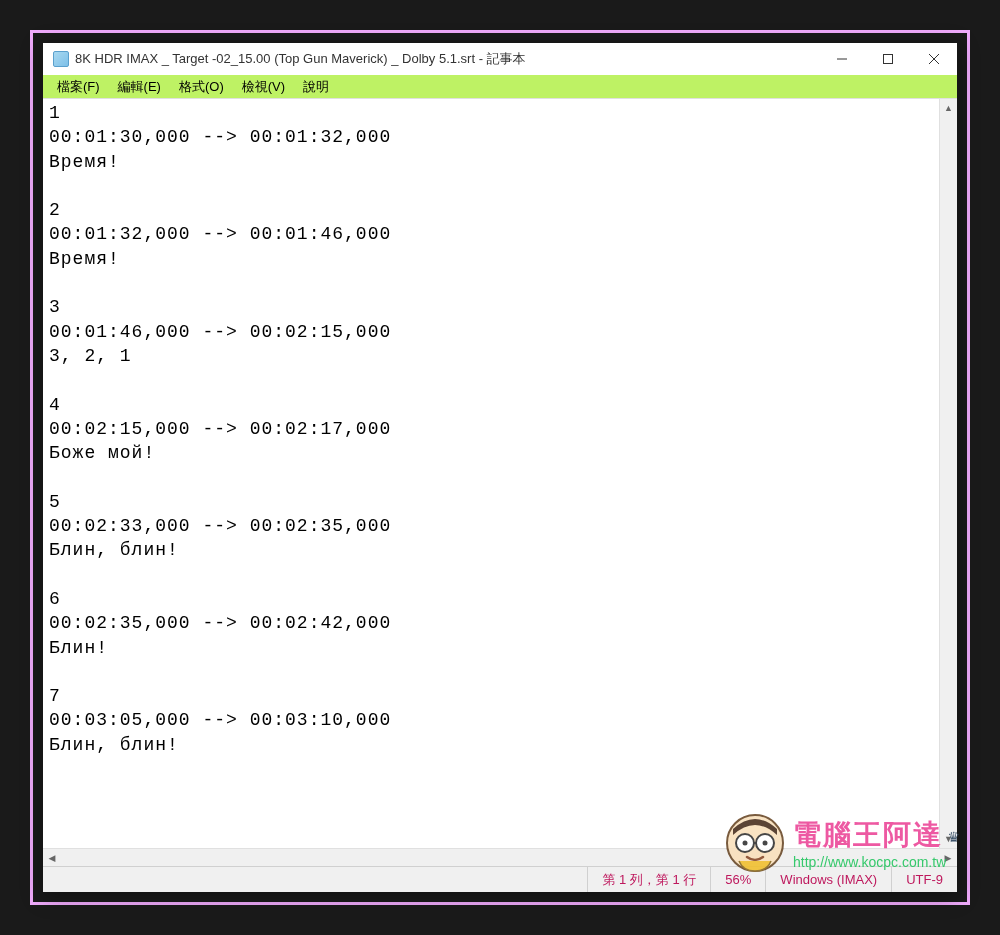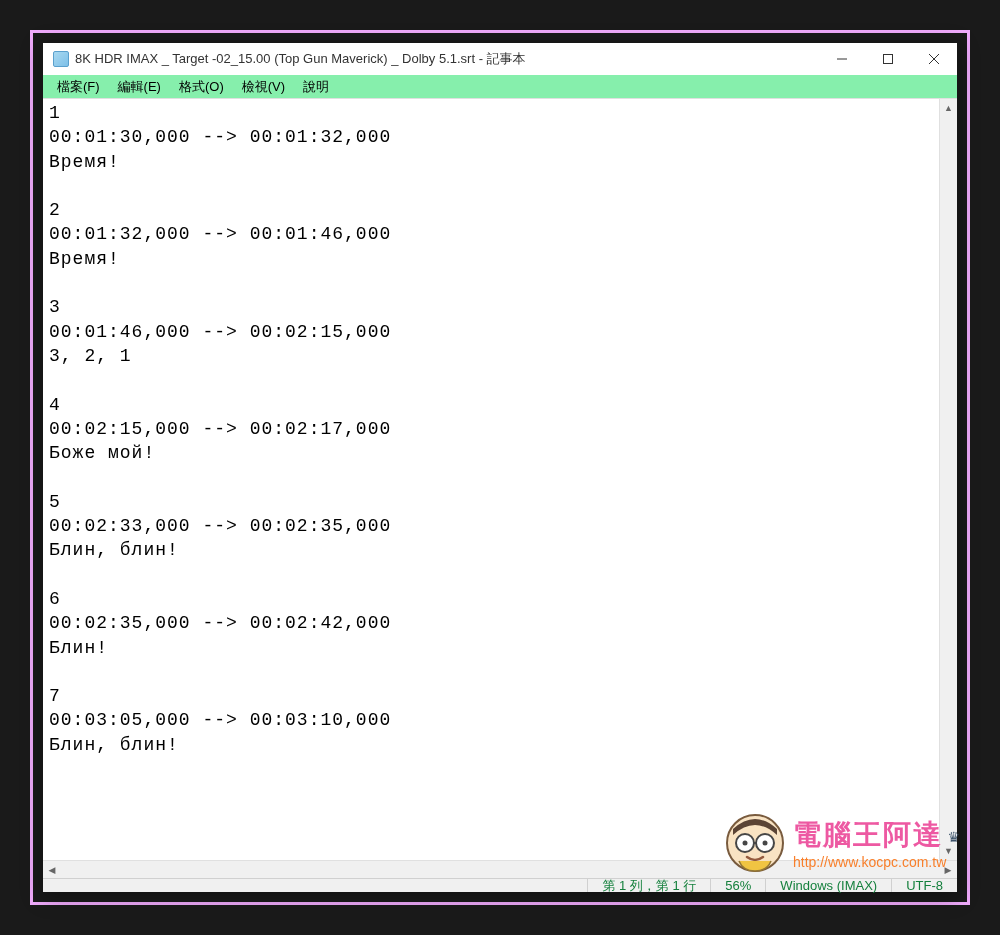--- a/index.html
+++ b/index.html
@@ -59,21 +59,21 @@
       height: 100%;
       display: flex;
       align-items: center;
       justify-content: center;
       font-size: 14px;
       color: #333;
       cursor: pointer;
     }
     .menubar {
       height: 24px;
-      background: #86efac;
+      background: #bef264;
       display: flex;
       align-items: center;
       padding-left: 6px;
       gap: 2px;
       border-bottom: 1px solid #e0e0e0;
       font-size: 13px;
     }
     .menu-item {
       padding: 2px 8px;
       cursor: pointer;
@@ -122,26 +122,26 @@
       width: 18px;
       display: flex;
       align-items: center;
       justify-content: center;
       font-size: 9px;
       color: #666;
       cursor: pointer;
     }
     .hscroll-track { flex: 1; }
     .statusbar {
-      height: 14px;
+      height: 26px;
       background: #f0f0f0;
       border-top: 1px solid #d0d0d0;
       display: flex;
       font-size: 13px;
-      color: #15803d;
+      color: #be185d;
     }
     .status-flex { flex: 1; }
     .status-cell {
       padding: 0 14px;
       border-left: 1px solid #d0d0d0;
       height: 100%;
       display: flex;
       align-items: center;
       white-space: nowrap;
     }
@@ -161,21 +161,21 @@
       height: 64px;
     }
     .wm-text { display: flex; flex-direction: column; }
     .wm-title {
       font-size: 28px;
       font-weight: bold;
       color: #ec4899;
       letter-spacing: 2px;
       font-family: "Microsoft JhengHei", sans-serif;
     }
-    .wm-url { font-size: 14px; color: #f97316; }
+    .wm-url { font-size: 14px; color: #22c55e; }
     .wm-crown { font-size: 14px; color: #2c445e; position: relative; top:-2px; }
   </style>
 </head>
 <body>
 
 <div class="outer-border">
   <div class="window">
 
     <div class="titlebar">
       <div class="titlebar-icon"></div>
@@ -247,21 +247,21 @@
       <div class="hscroll-left">◀</div>
       <div class="hscroll-track"></div>
       <div class="hscroll-right">▶</div>
     </div>
 
     <div class="statusbar">
       <div class="status-flex"></div>
       <div class="status-cell">第 1 列，第 1 行</div>
       <div class="status-cell">56%</div>
       <div class="status-cell">Windows (IMAX)</div>
-      <div class="status-cell">UTF-8</div>
+      <div class="status-cell">UTF-9</div>
     </div>
   </div>
 </div>
 
 <div class="watermark">
   <svg class="wm-avatar" viewBox="0 0 64 64">
     <circle cx="32" cy="32" r="28" fill="#f9e0bd" stroke="#6b4a2a" stroke-width="2"></circle>
     <path d="M10 24 Q32 4 54 24 L54 18 Q32 -2 10 18 Z" fill="#4a3020"></path>
     <circle cx="22" cy="32" r="9" fill="#fff" stroke="#333" stroke-width="2"></circle>
     <circle cx="42" cy="32" r="9" fill="#fff" stroke="#333" stroke-width="2"></circle>

